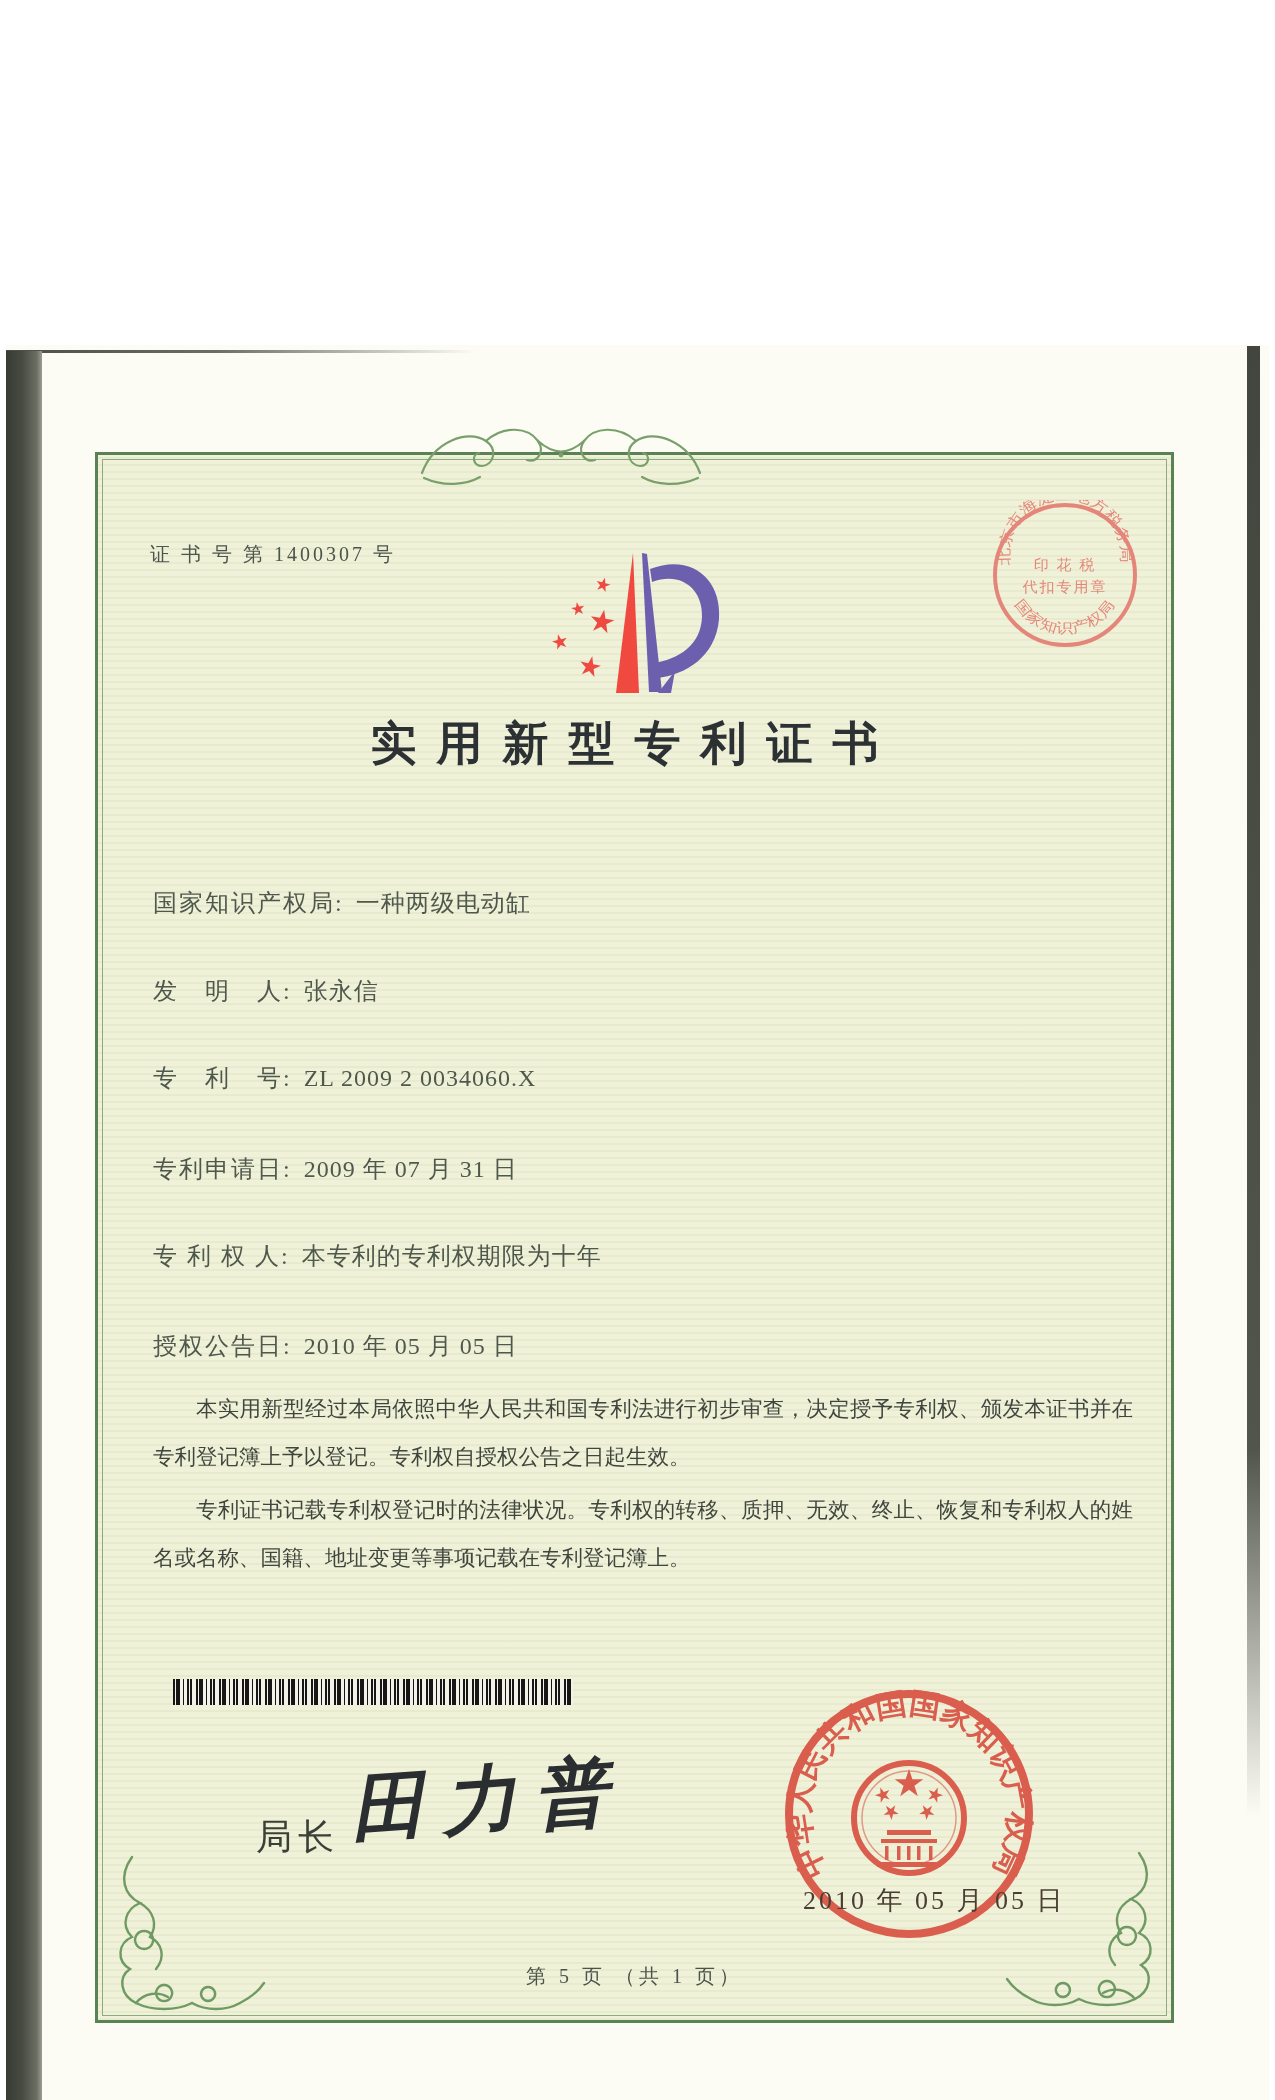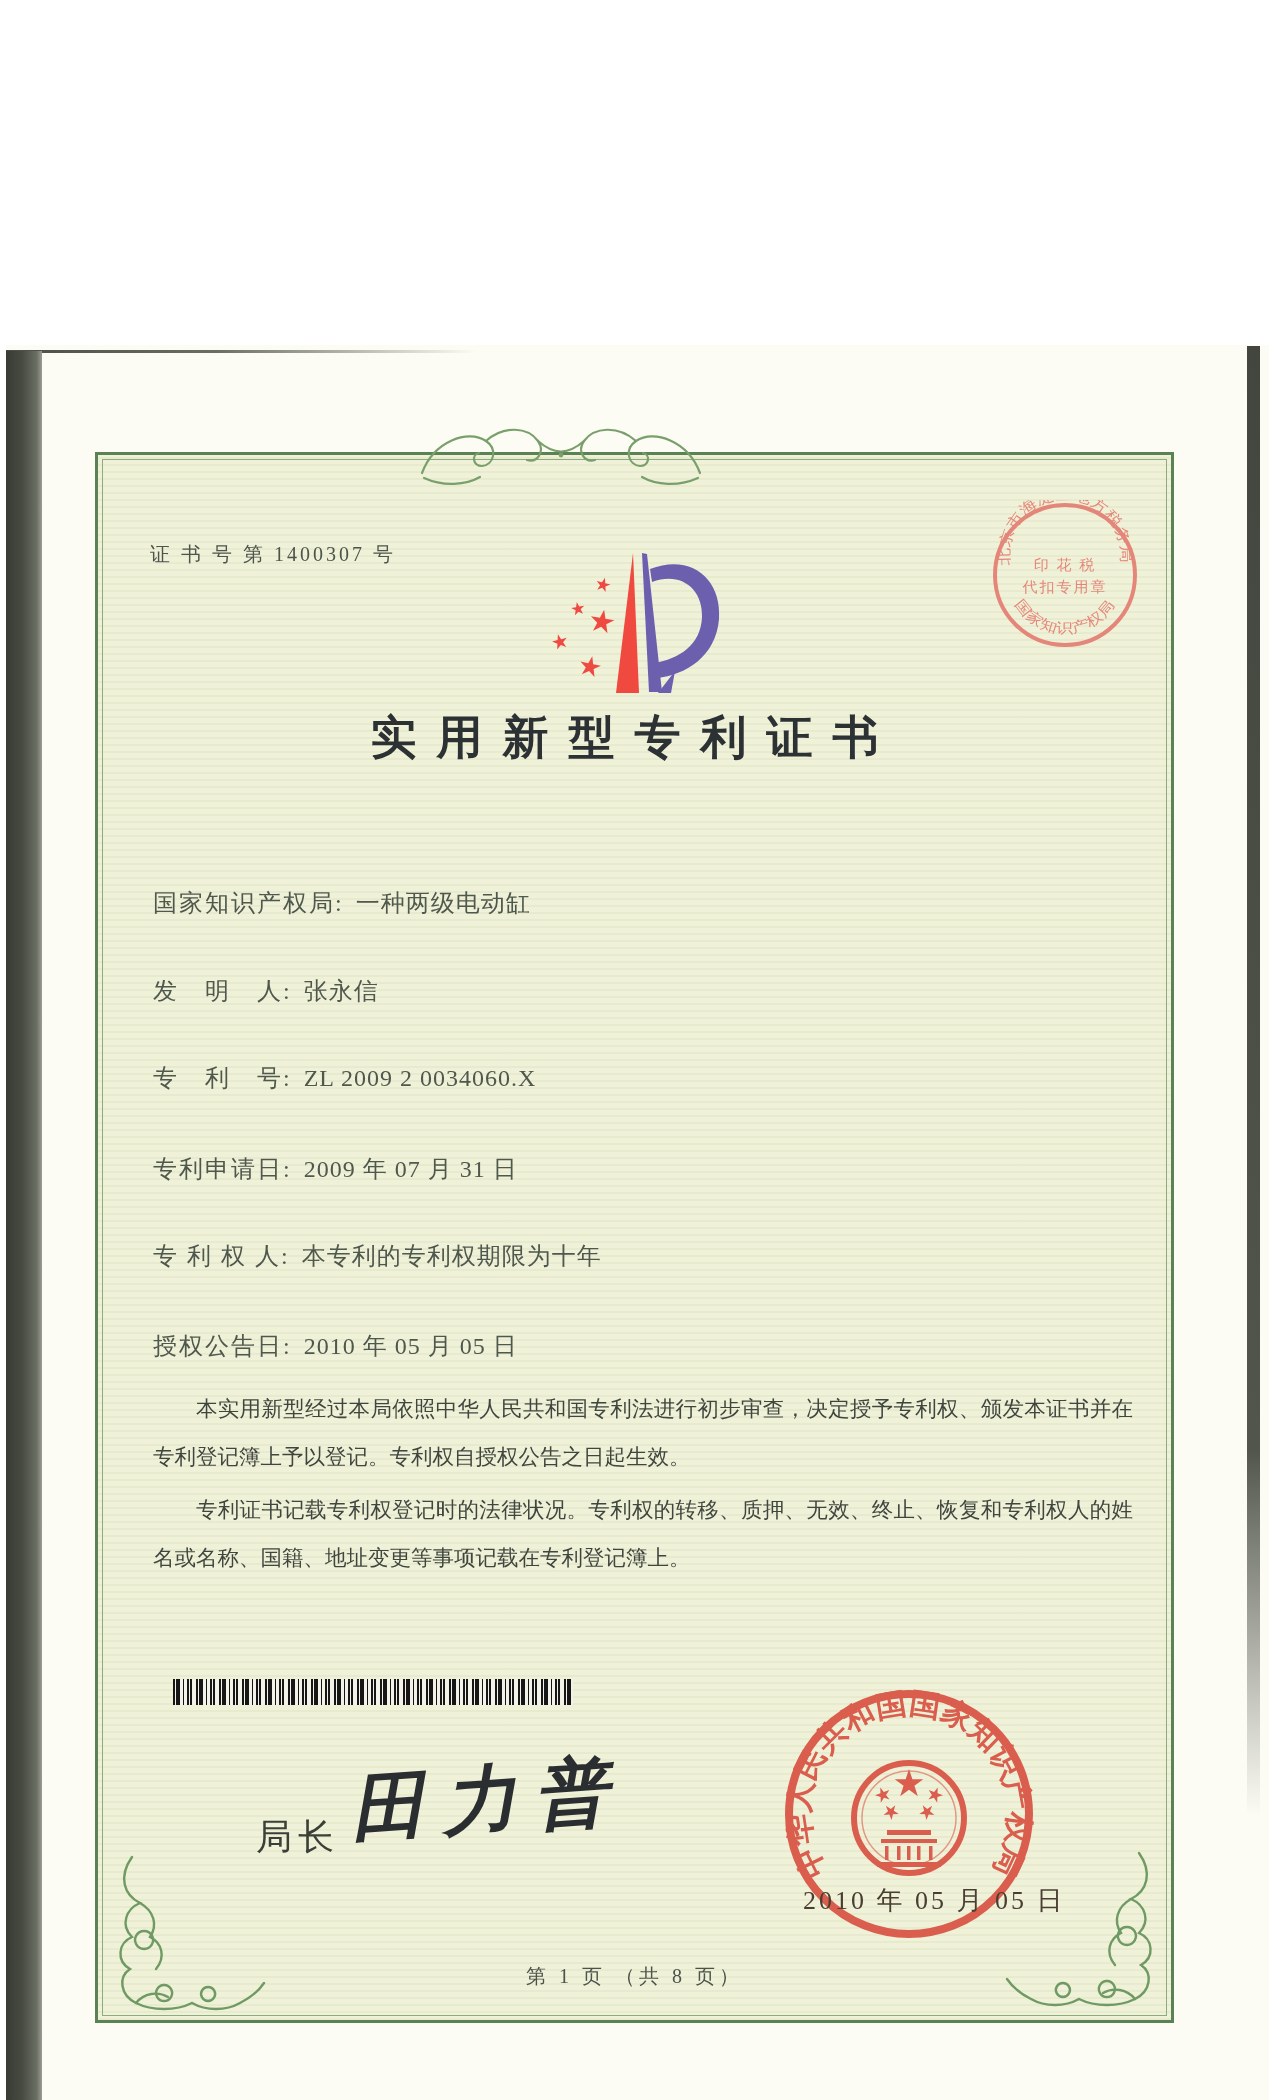--- a/index.html
+++ b/index.html
@@ -14,21 +14,21 @@
     background:linear-gradient(180deg,#42463e 0%,#51554b 75%,rgba(90,95,84,0) 100%);}
   .edge-topline{left:6px;top:350px;width:470px;height:3px;
     background:linear-gradient(90deg,#4a4e46 0%,#6a6e64 45%,rgba(150,150,140,0) 100%);}
   
   .cert{left:95px;top:452px;width:1073px;height:1565px;border:3px solid #5b8254;
     background:#f0f1d9;
     background-image:repeating-linear-gradient(0deg,rgba(164,176,112,0.10) 0 2px,rgba(0,0,0,0) 2px 7px);}
   .cert-inner{position:absolute;left:4px;top:4px;right:4px;bottom:4px;border:1px solid #8cab7f;pointer-events:none;}
   .certno{left:45px;top:86px;font-size:20px;color:#4b554b;letter-spacing:3px;margin-left:7px;}
   .logo{left:425px;top:90px;width:200px;height:163px;}
-  .title{left:0;top:252px;width:100%;text-align:center;font-size:46px;font-weight:700;
+  .title{left:0;top:258px;width:100%;text-align:center;font-size:46px;font-weight:700;
     color:#2c3134;letter-spacing:20px;}
   .frow{left:55px;height:32px;font-size:24px;color:#4f584d;white-space:nowrap;}
   .frow .lbl{white-space:pre;letter-spacing:2px;}
   .frow .val{margin-left:12px;letter-spacing:1px;}
   .paras{left:55px;top:930px;width:980px;font-size:21.5px;line-height:48px;color:#3f463e;
     text-align:justify;}
   .paras p{margin:0 0 5px 0;text-indent:2em;}
   .barcode{left:75px;top:1224px;width:400px;height:26px;
     background:repeating-linear-gradient(90deg,#161616 0 2px,#f2f2e8 2px 3px,#161616 3px 7px,#f2f2e8 7px 10px,#161616 10px 11px,#f2f2e8 11px 14px,#161616 14px 16px,#f2f2e8 16px 17px,#161616 17px 19px,#f2f2e8 19px 23px);}
   .sig-role{left:158px;top:1358px;font-size:36px;color:#3a4038;letter-spacing:6px;}
@@ -180,14 +180,14 @@
     <text font-size="14.5" fill="#e3756a">
       <textPath href="#taxTop" textLength="193" lengthAdjust="spacingAndGlyphs">北京市海淀区地方税务局</textPath>
     </text>
     <text font-size="14" fill="#e3756a">
       <textPath href="#taxBottom" textLength="120" lengthAdjust="spacingAndGlyphs">国家知识产权局</textPath>
     </text>
     <text x="75" y="70" font-size="15" fill="#e3756a" text-anchor="middle" letter-spacing="2">印 花 税</text>
     <text x="75" y="92" font-size="15" fill="#e3756a" text-anchor="middle" letter-spacing="2">代扣专用章</text>
   </svg>
 
-  <div class="abs footer">第 1 页 （共 8 页）</div>
+  <div class="abs footer">第 5 页 （共 1 页）</div>
 </div>
 
 </body></html>

